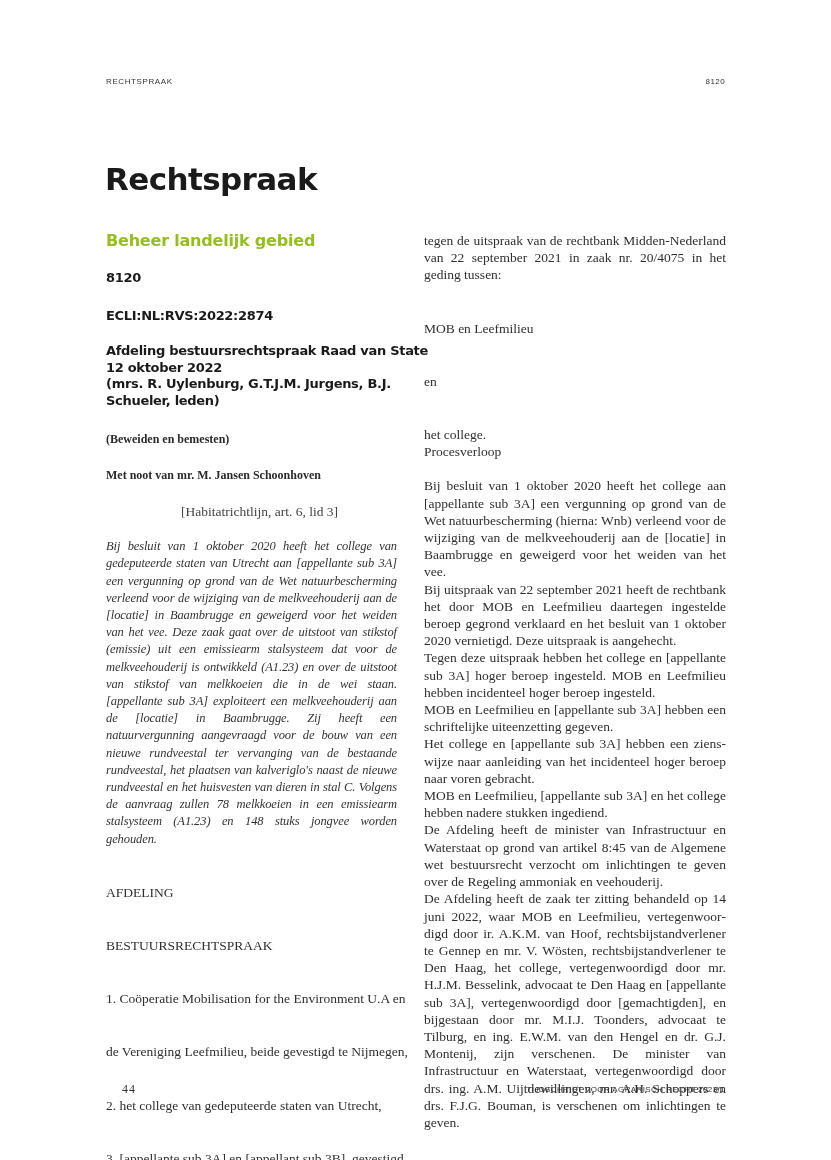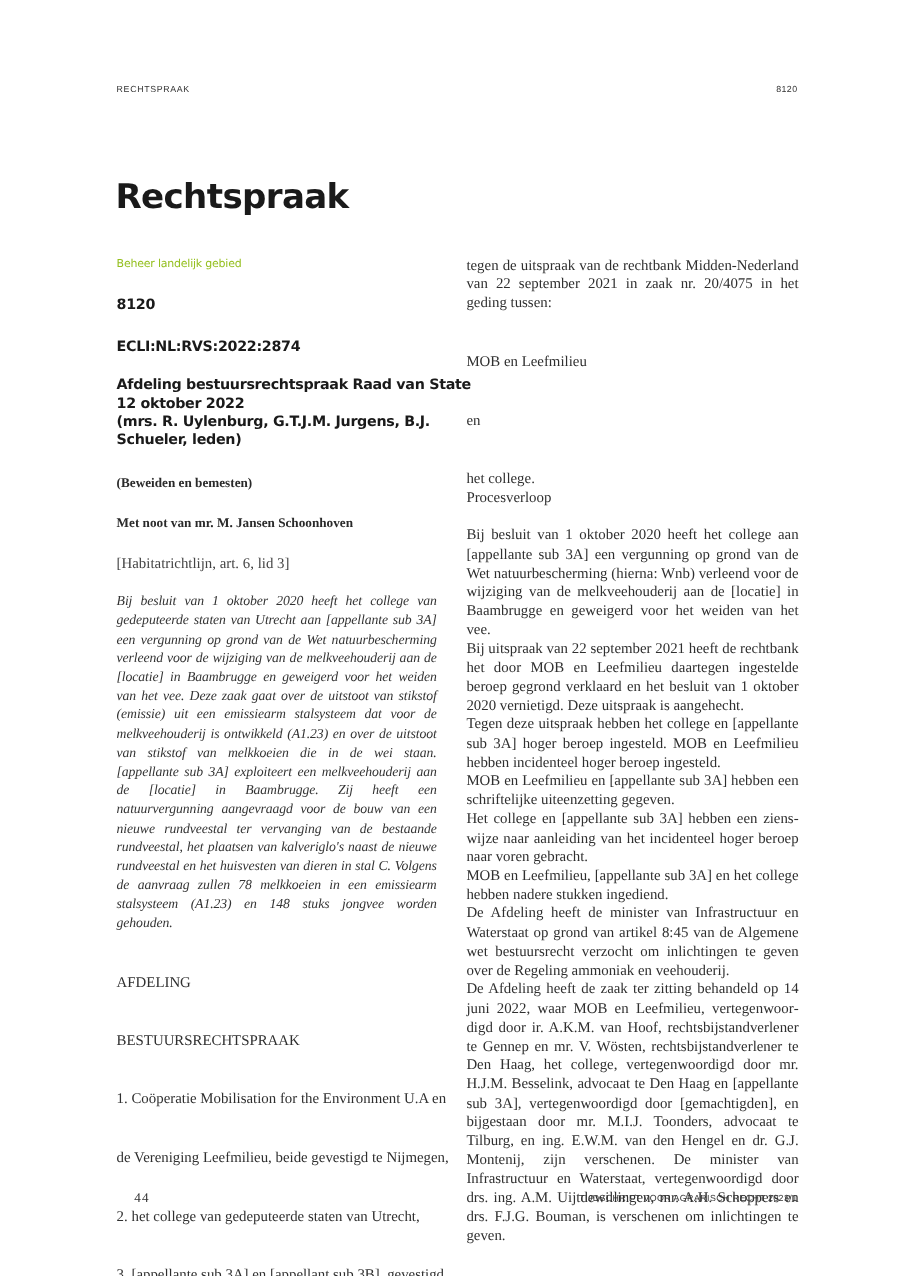--- a/index.html
+++ b/index.html
@@ -50,22 +50,22 @@
       width: 307px;
     }
     .col-right {
       position: absolute;
       top: 232px;
       left: 424px;
       width: 302px;
     }
     .category {
       font-family: "DejaVu Sans", sans-serif;
-      font-weight: normal;
-      font-size: 10px;
+      font-weight: bold;
+      font-size: 16px;
       color: #94bf1e;
       letter-spacing: -0.2px;
       margin: 0 0 16px 0;
       line-height: 22px;
     }
     .sans-bold {
       font-family: "DejaVu Sans", sans-serif;
       font-weight: bold;
       font-size: 13px;
       color: #1a1a1a;
@@ -84,21 +84,21 @@
     }
     .subject { margin: 0 0 19px 0; }
     .annotator { margin: 0 0 19px 0; }
     .keywords { margin: 0 0 17px 0; }
     .serif {
       font-family: "Liberation Serif", serif;
       font-size: 13.5px;
       color: #2f2f2f;
       line-height: 17.2px;
     }
-    .legal-ref { margin: 0 0 18px 0; color: #444; }
+    .legal-ref { margin: 0 0 18px 0; color: #444; text-align: center; }
     .summary {
       font-family: "Liberation Serif", serif;
       font-style: italic;
       font-size: 12.5px;
       color: #333333;
       line-height: 17.2px;
       text-align: justify;
       margin: 0 16px 20px 0;
       letter-spacing: -0.1px;
     }

